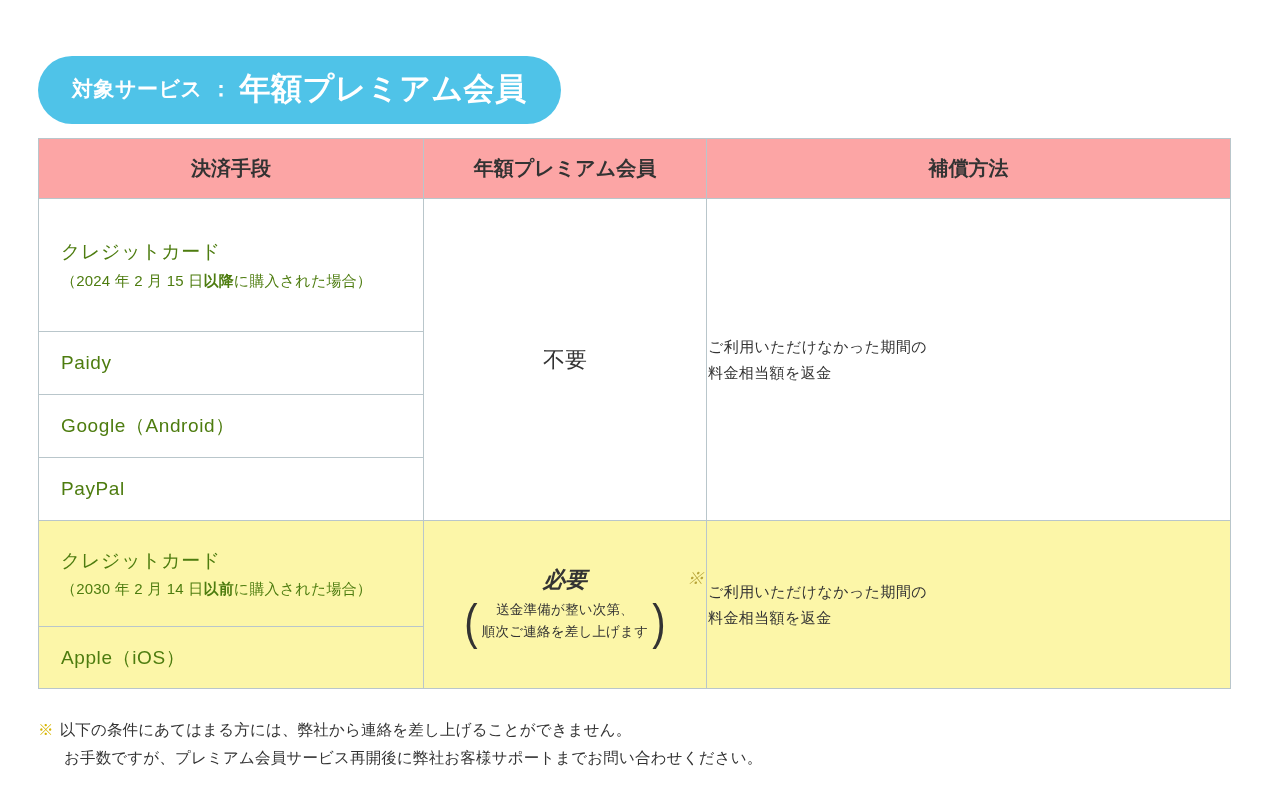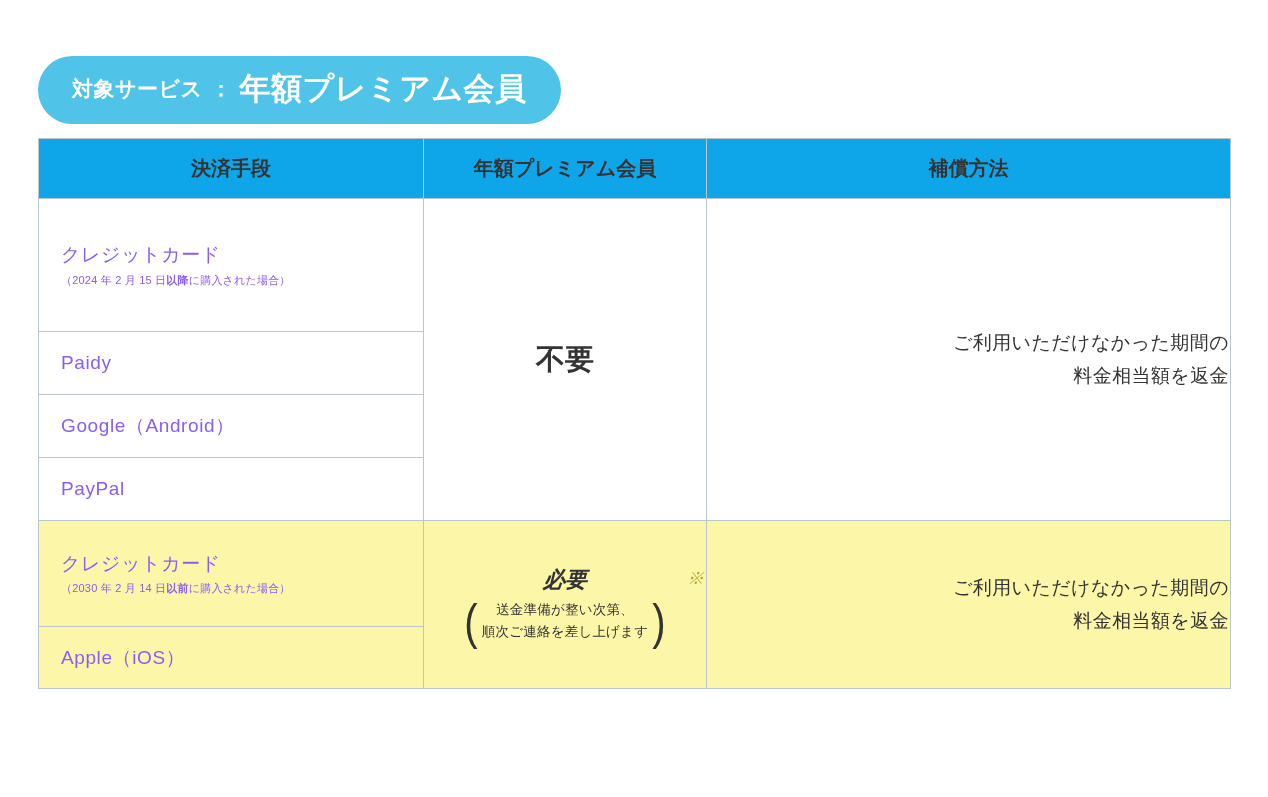--- a/index.html
+++ b/index.html
@@ -63,56 +63,56 @@
     width: 1192px;
     border-collapse: collapse;
     table-layout: fixed;
   }
   .table th, .table td {
     border: 1px solid #b9c6cb;
     vertical-align: middle;
     box-sizing: border-box;
   }
   .table thead th {
-    background: #0ea5e9;
+    background: #fca5a5;
     font-size: 20px;
     font-weight: 700;
     color: #333333;
     height: 60px;
   }
   .col-a { width: 385px; }
   .col-b { width: 283px; }
   .col-c { width: 524px; }
 
   td.method {
     padding: 14px 22px;
     font-size: 19px;
     font-weight: 400;
-    color: #8b5cf6;
+    color: #4d7c0f;
     line-height: 1.45;
   }
   td.method .main {
     font-size: 19px;
     letter-spacing: 0.6px;
   }
   td.method .sub {
-    font-size: 11px;
+    font-size: 15px;
     letter-spacing: 0.2px;
     margin-top: 4px;
     display: block;
   }
   td.method .sub b { font-weight: 700; }
   td.proc-none {
-    font-size: 29px;
-    font-weight: 700;
+    font-size: 22px;
+    font-weight: 400;
     text-align: center;
   }
   td.comp {
-    text-align: right;
-    font-size: 19px;
+    text-align: left;
+    font-size: 15px;
     line-height: 1.7;
     letter-spacing: 0.4px;
   }
 
   .row-yellow td { background: #fcf6a8; }
 
   
   .need-cell {
     text-align: center;
     padding: 10px 6px 12px 6px;
@@ -249,15 +249,17 @@
       </tr>
       <tr class="row-yellow" style="height:62px;">
         <td class="method">
           <span class="main">Apple（iOS）</span>
         </td>
       </tr>
     </tbody>
   </table>
 
   <div class="notes">
+    <span class="row"><span class="star">※</span><span>以下の条件にあてはまる方には、弊社から連絡を差し上げることができません。</span></span>
+    <span class="row indent">お手数ですが、プレミアム会員サービス再開後に弊社お客様サポートまでお問い合わせください。</span>
   </div>
 
 </div>
 
 </body></html>

